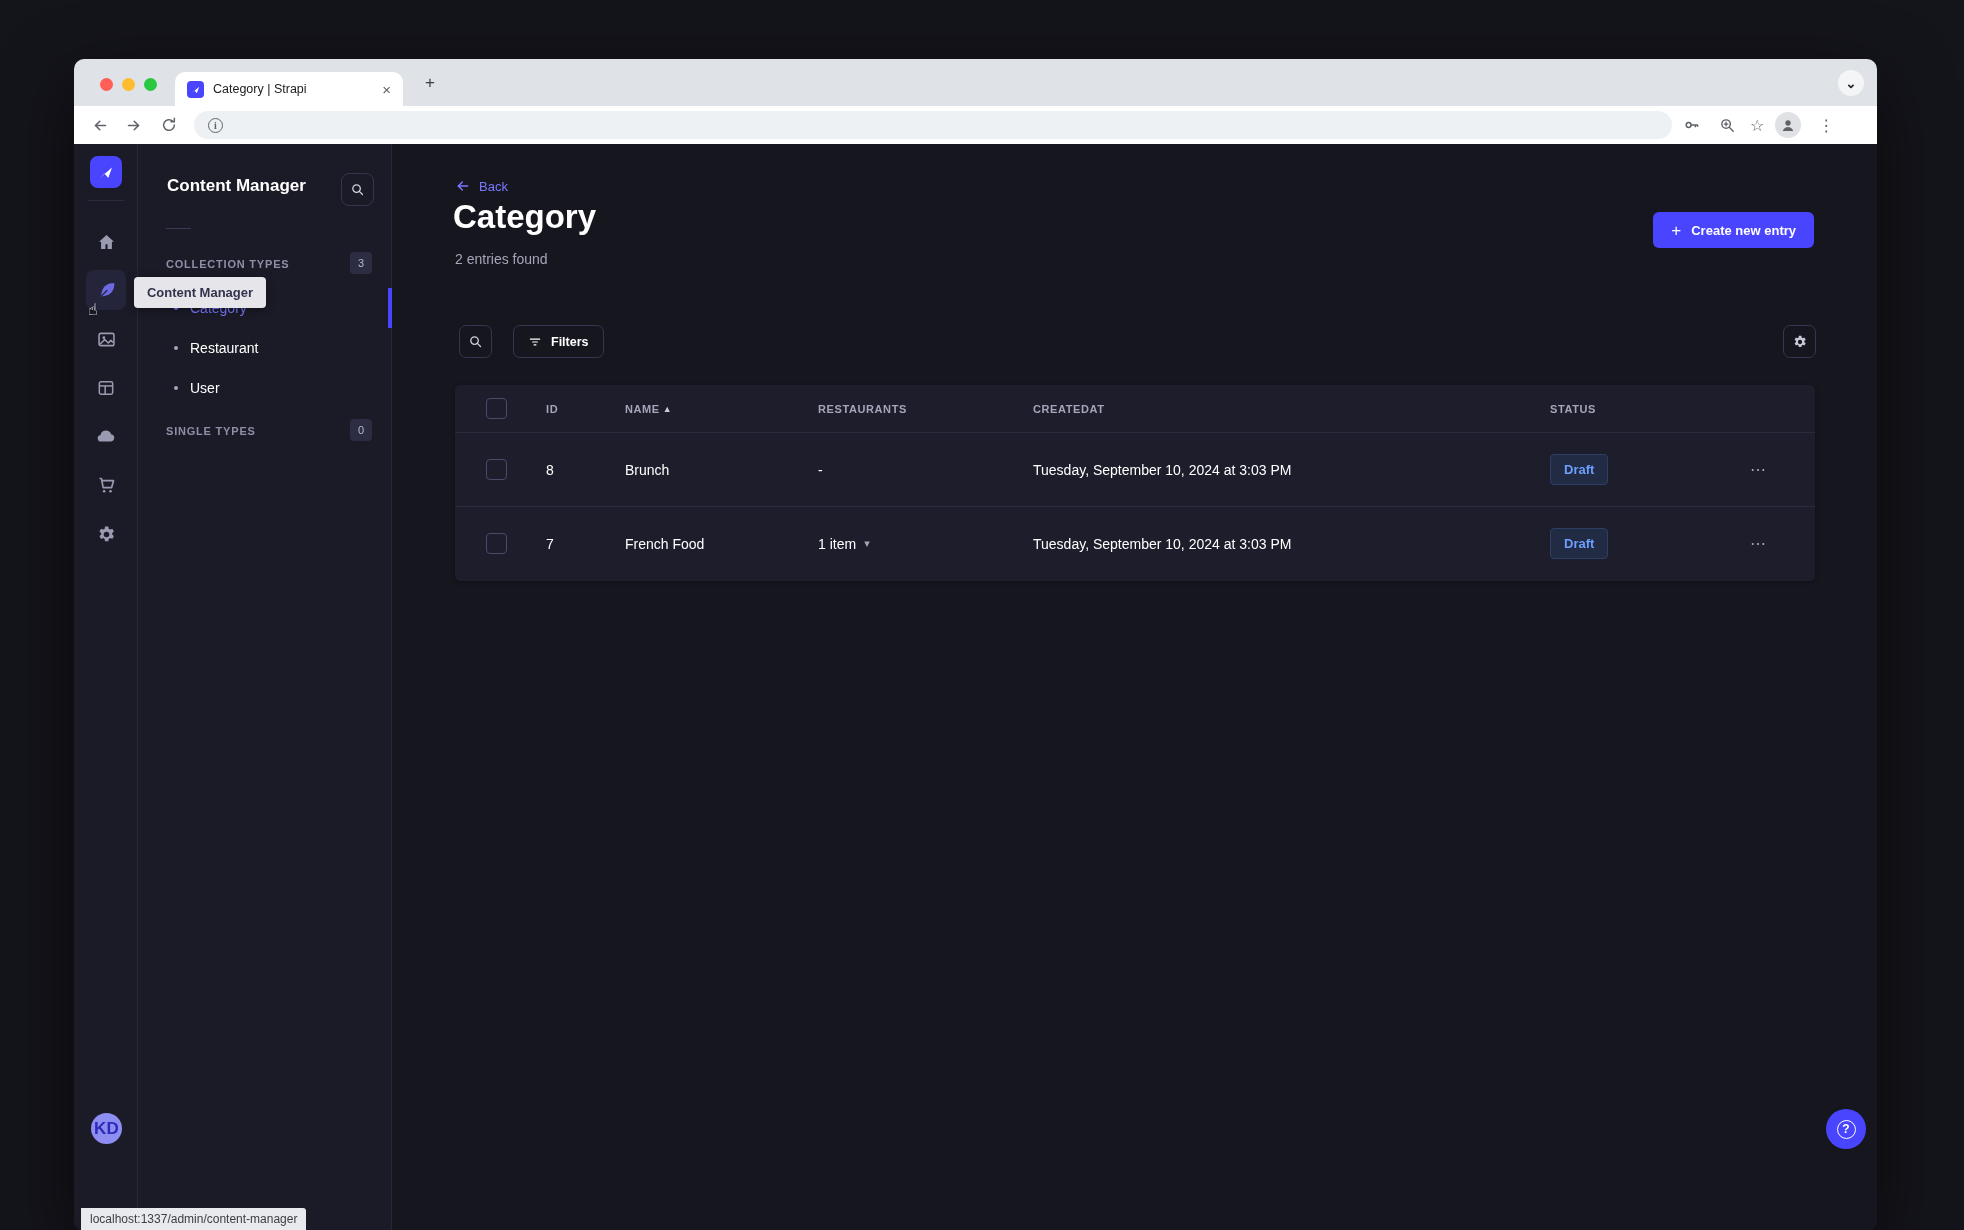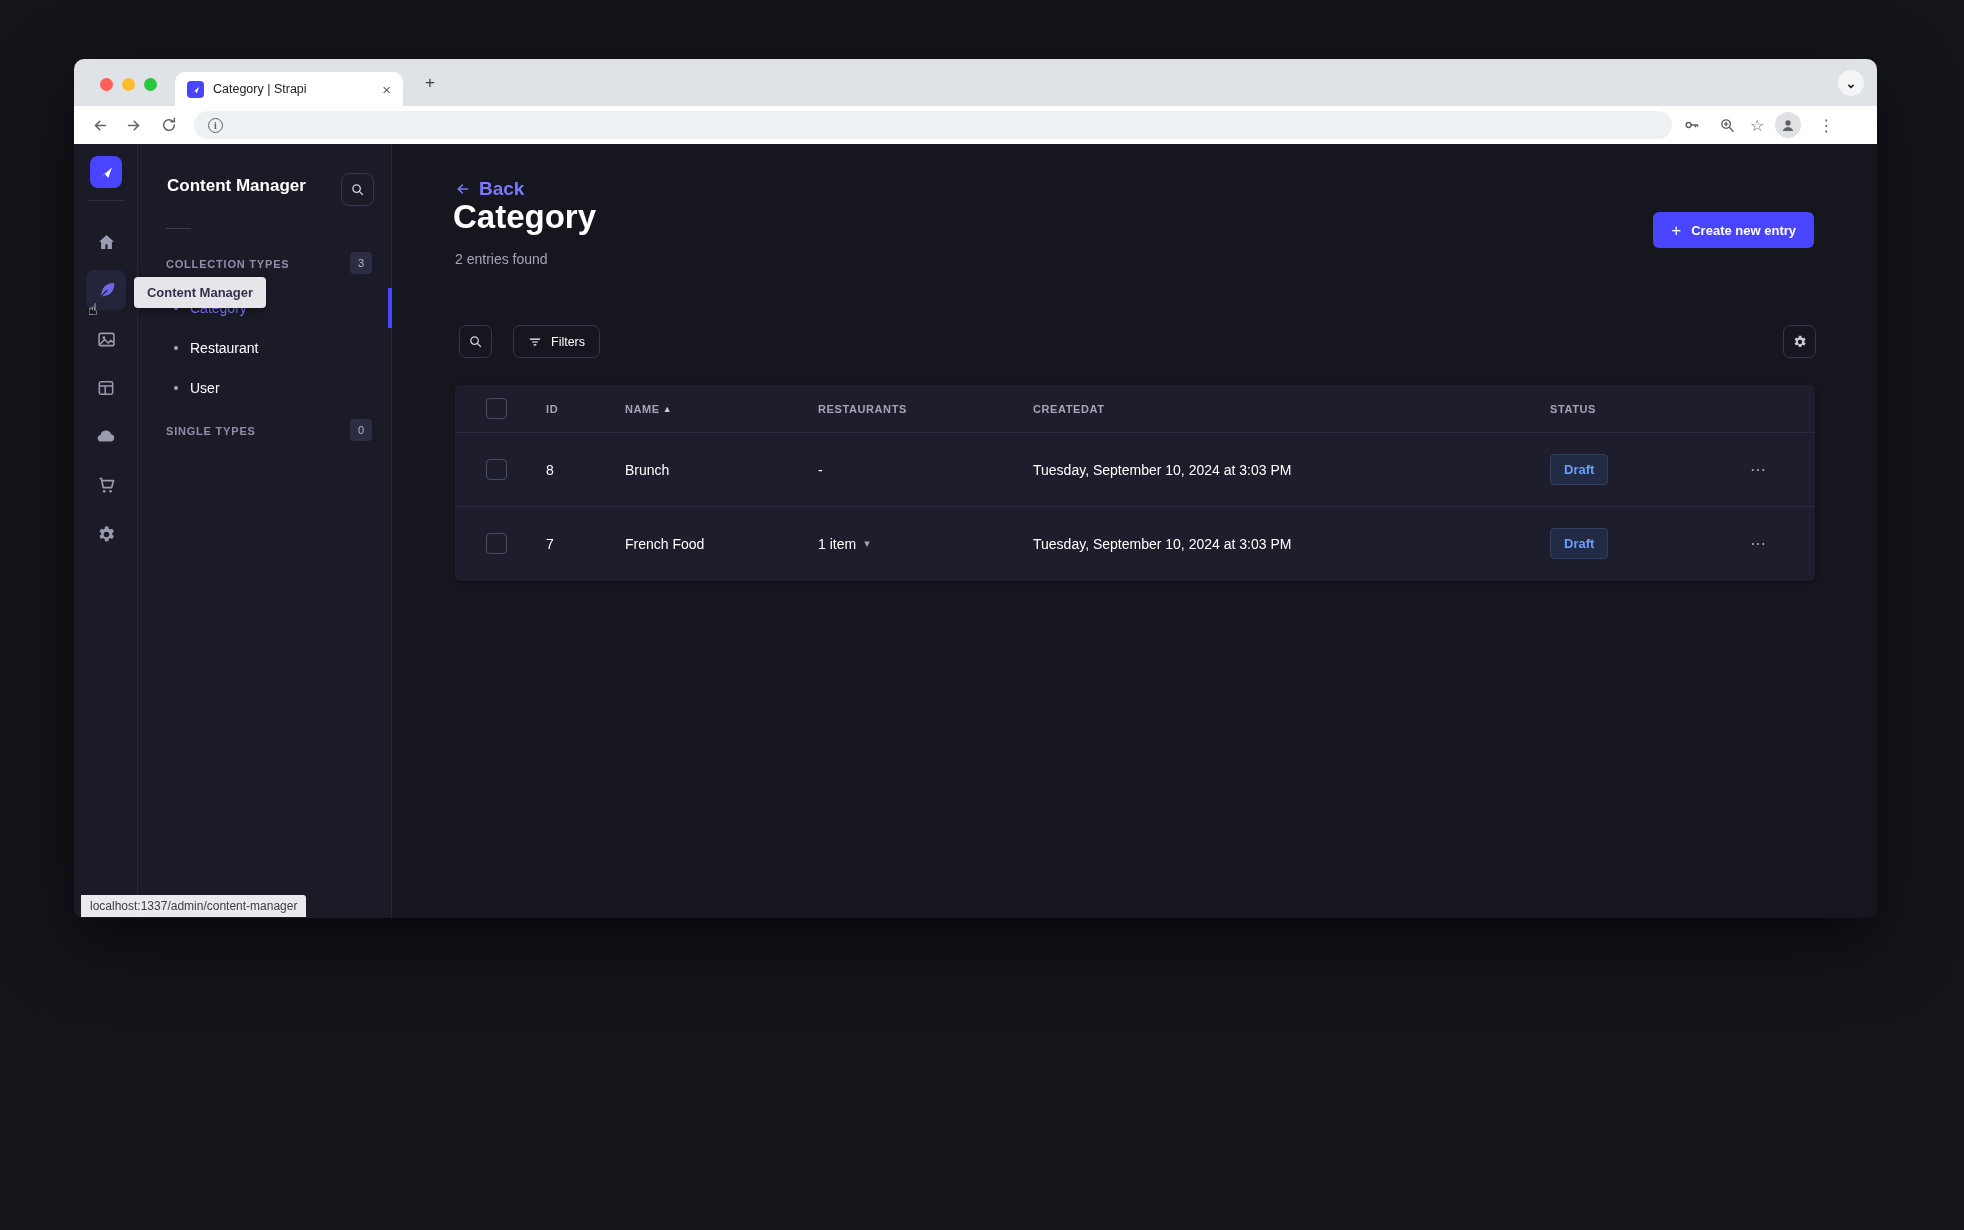--- a/index.html
+++ b/index.html
@@ -1,20 +1,20 @@
 <!DOCTYPE html>
 <html><head>
 <meta charset="utf-8">
 <style>
   * { margin:0; padding:0; box-sizing:border-box; }
   html,body { width:1964px; height:1230px; }
   body { background:#14141b; font-family:"Liberation Sans", sans-serif; position:relative; overflow:hidden; }
 
   
-  .window { position:absolute; left:74px; top:59px; width:1803px; height:859px;
+  .window { position:absolute; left:74px; top:59px; width:1803px; height:1172px;
             border-radius:10px; overflow:hidden; box-shadow:0 24px 70px rgba(0,0,0,.6);
             display:flex; flex-direction:column; }
 
   
   .tabstrip { height:47px; background:#dfe2e7; position:relative; flex:none; }
   .traffic { position:absolute; left:26px; top:19px; display:flex; gap:9px; }
   .tl { width:13px; height:13px; border-radius:50%; }
   .tl.red{ background:#ff5f57; } .tl.yellow{ background:#febc2e; } .tl.green{ background:#28c840; }
   .tab { position:absolute; left:101px; top:13px; width:228px; height:34px; background:#ffffff;
          border-radius:10px 10px 0 0; display:flex; align-items:center; padding:0 12px; gap:9px; }
@@ -80,34 +80,34 @@
   .sb-item.active .bullet { background:#7b79ff; }
   .active-bar { position:absolute; left:250px; top:144px; width:4px; height:40px; background:#4945ff; z-index:5; }
   .nav-tooltip { position:absolute; left:60px; top:133px; width:132px; height:31px; background:#e6e6ea;
                  border-radius:4px; display:flex; align-items:center; justify-content:center;
                  font-size:13px; font-weight:700; color:#32324d; z-index:50;
                  box-shadow:0 2px 8px rgba(0,0,0,.4); }
 
   
   .main { position:absolute; left:318px; top:0; right:0; bottom:0; }
   .back-link { position:absolute; left:63px; top:34px; display:flex; align-items:center; gap:8px;
-               color:#7b79ff; font-size:19px;font-weight:bold; }
+               color:#7b79ff; font-size:13px; }
   .page-title { position:absolute; left:61px; top:54px; font-size:33px; font-weight:700; color:#ffffff; }
   .page-sub { position:absolute; left:63px; top:107px; font-size:14px; color:#a5a5ba; }
   .create-btn { position:absolute; right:63px; top:68px; height:36px; background:#4945ff; border-radius:6px;
                 display:flex; align-items:center; gap:10px; padding:0 18px; color:#ffffff;
                 font-size:13px; font-weight:600; }
   .create-plus { font-size:17px; font-weight:400; line-height:1; }
   .icon-btn { position:absolute; width:33px; height:33px; border-radius:7px; border:1px solid #35354f;
               display:flex; align-items:center; justify-content:center; color:#d0d0dd; background:transparent; }
   .search-action { left:67px; top:181px; }
   .cog-action { right:61px; top:181px; color:#c8c8d6; }
   .filters-btn { position:absolute; left:121px; top:181px; height:33px; border:1px solid #35354f;
                  border-radius:7px; display:flex; align-items:center; gap:9px; padding:0 14px;
-                 color:#ffffff; font-size:12.5px; font-weight:400; }
+                 color:#ffffff; font-size:12.5px; font-weight:700; }
 
   
   .table-card { position:absolute; left:63px; top:241px; width:1360px; height:196px; background:#1d1d2b;
                 border-radius:5px; box-shadow:0 1px 4px rgba(3,3,5,.35); }
   .trow { display:flex; align-items:center; }
   .thead { height:48px; border-bottom:1px solid #2b2b3f; }
   .tbody-row { height:73px; }
   .row-sep { height:1px; background:#2b2b3f; margin:0; }
   .c-cb { width:91px; padding-left:31px; flex:none; }
   .c-id { width:79px; flex:none; }

